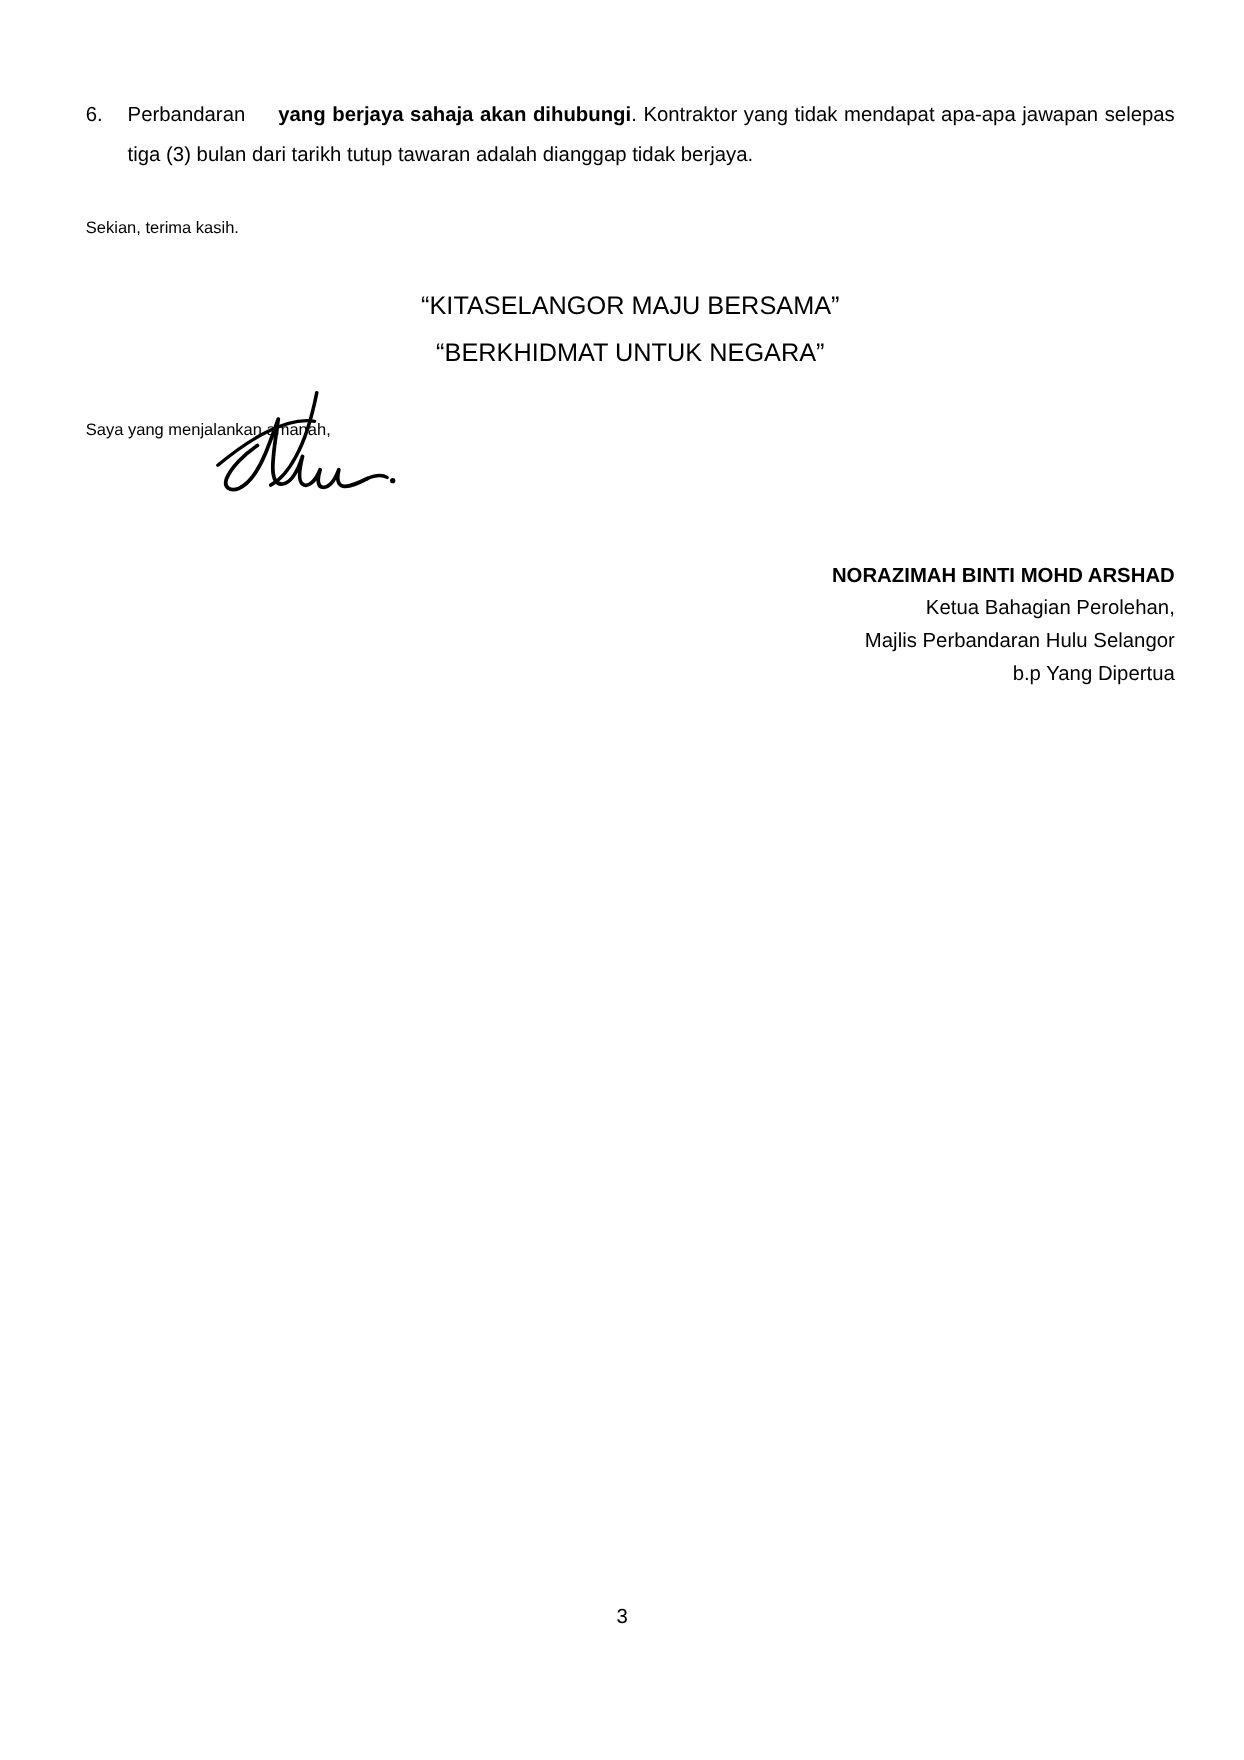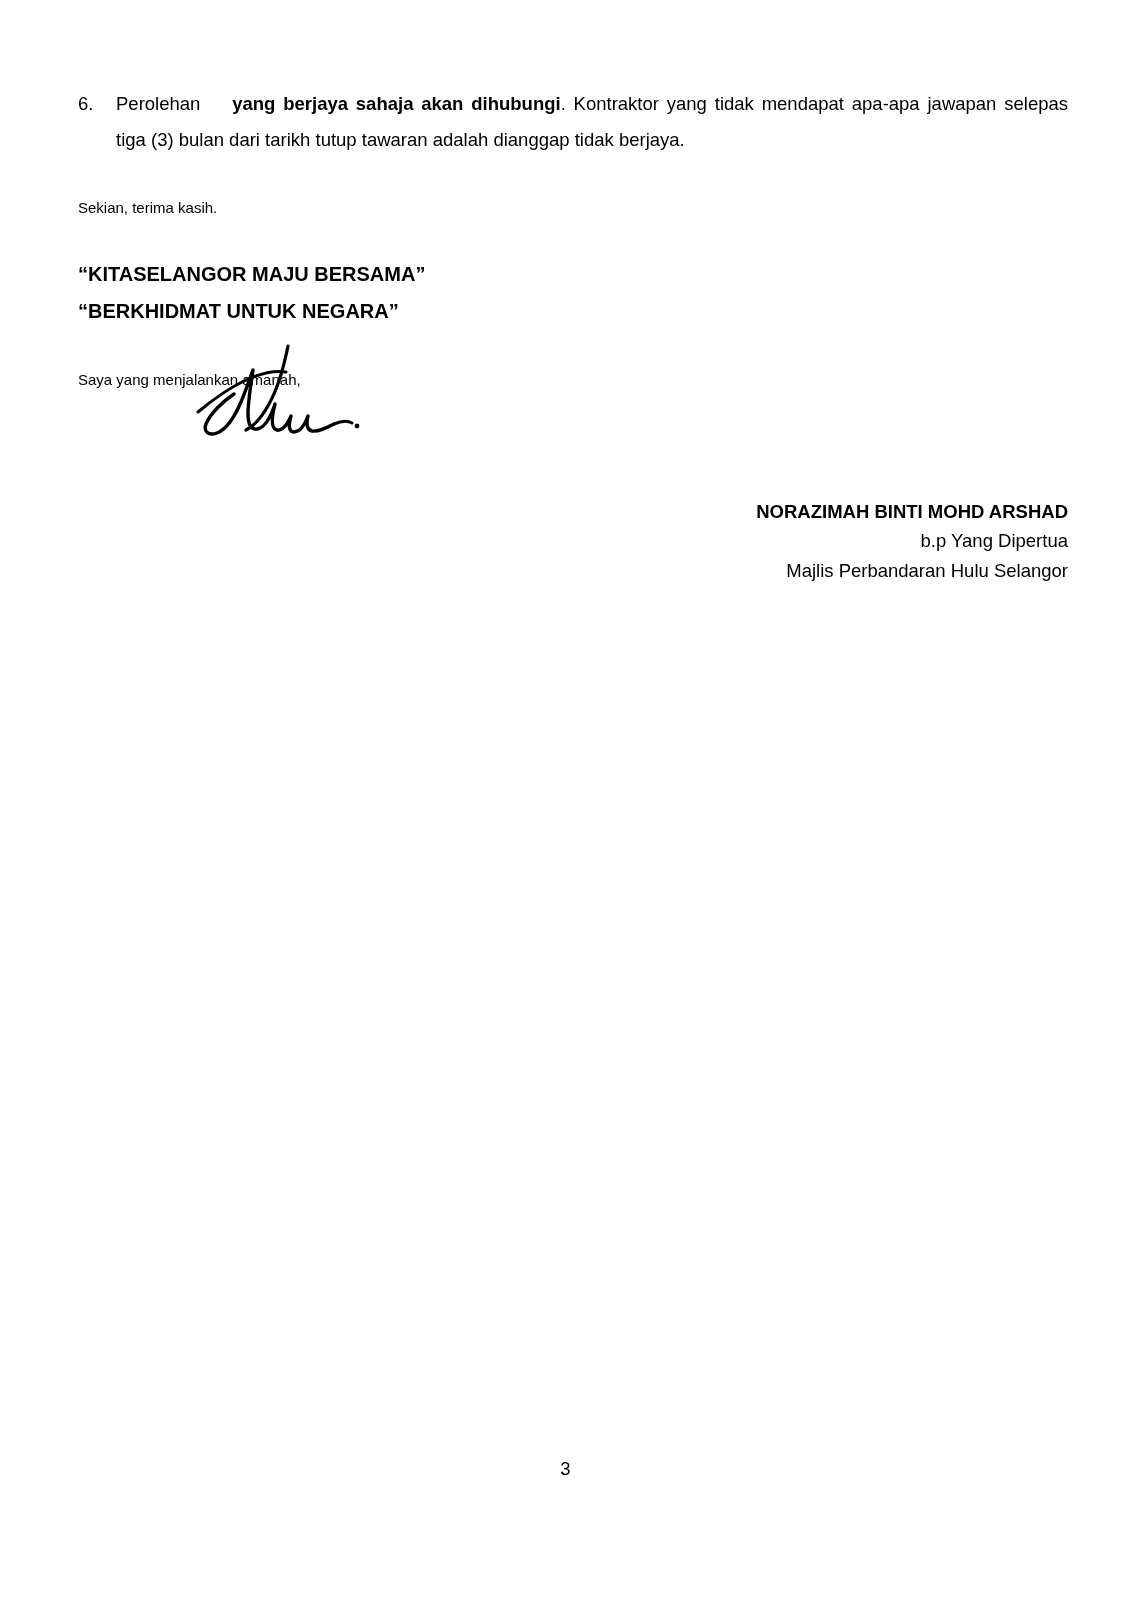--- a/index.html
+++ b/index.html
@@ -52,23 +52,24 @@
   }
   .spacer-1 { height: 38px; }
   .spacer-2 { height: 36px; }
   .spacer-3 { height: 38px; }
 
   .plain {
     font-size: 15px;
     line-height: 1.6;
   }
   .slogan {
-    font-size: 20px;
-    font-weight: bold;
+    font-size: 23px;
+    font-weight: normal;
     line-height: 1.85;
+    text-align: center;
   }
   .sig-block {
     position: relative;
     text-align: right;
   }
   .sig-space {
     height: 106px;
     position: relative;
   }
   .signature {
@@ -101,21 +102,21 @@
 </style>
 </head>
 <body>
 
 <div class="page">
 
   <div class="content">
 
     <div class="clause">
       <div class="clause-num">6.</div>
-      <div class="clause-body"><span>Perolehan </span><b>yang berjaya sahaja akan dihubungi</b><span>. Kontraktor yang tidak mendapat apa-apa jawapan selepas tiga (3) bulan dari tarikh tutup tawaran adalah dianggap tidak berjaya.</span></div>
+      <div class="clause-body"><span>Perbandaran </span><b>yang berjaya sahaja akan dihubungi</b><span>. Kontraktor yang tidak mendapat apa-apa jawapan selepas tiga (3) bulan dari tarikh tutup tawaran adalah dianggap tidak berjaya.</span></div>
     </div>
 
     <div class="spacer-1"></div>
 
     <div class="plain">Sekian, terima kasih.</div>
 
     <div class="spacer-2"></div>
 
     <div class="slogan">“KITASELANGOR MAJU BERSAMA”</div>
     <div class="slogan">“BERKHIDMAT UNTUK NEGARA”</div>
@@ -130,21 +131,22 @@
           <g fill="none" stroke="#000000" stroke-linecap="round" stroke-linejoin="round">
             <path d="M150 6 C146 26 140 48 131 64 C124 77 116 86 108 90" stroke-width="3.2"></path>
             <path d="M96 54 C84 62 72 74 68 84 C65 92 71 96 79 93 C89 89 97 76 103 62 C108 50 112 38 115 30 C113 44 110 62 110 74 C110 84 113 90 119 89 C127 88 133 76 137 64 C134 76 133 86 137 89 C142 93 149 86 153 76 C150 86 151 92 156 92 C162 92 167 84 170 76 C168 84 169 90 174 91 C180 92 188 88 196 84" stroke-width="3.4"></path>
             <path d="M60 72 C72 62 88 50 104 42 C120 34 136 30 148 32" stroke-width="3"></path>
             <path d="M196 84 C203 81 209 80 214 83" stroke-width="3"></path>
             <circle cx="219" cy="86" r="2.4" fill="#000000" stroke="none"></circle>
           </g>
         </svg>
       </div>
       <div class="name">NORAZIMAH BINTI MOHD ARSHAD</div>
+      <div class="addr">Ketua Bahagian Perolehan,</div>
+      <div class="addr">Majlis Perbandaran Hulu Selangor</div>
       <div class="addr">b.p Yang Dipertua</div>
-      <div class="addr">Majlis Perbandaran Hulu Selangor</div>
     </div>
 
   </div>
 
   <div class="page-number">3</div>
 
 </div>
 
 </body></html>

